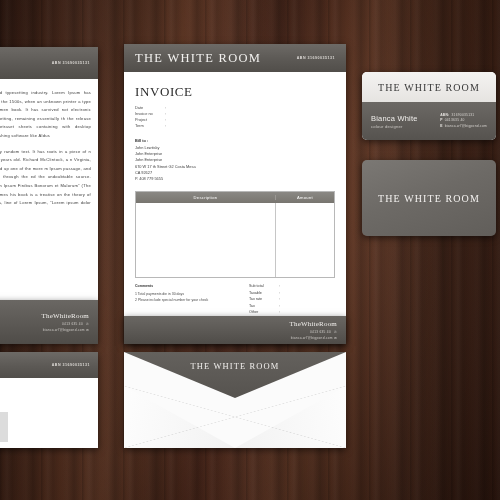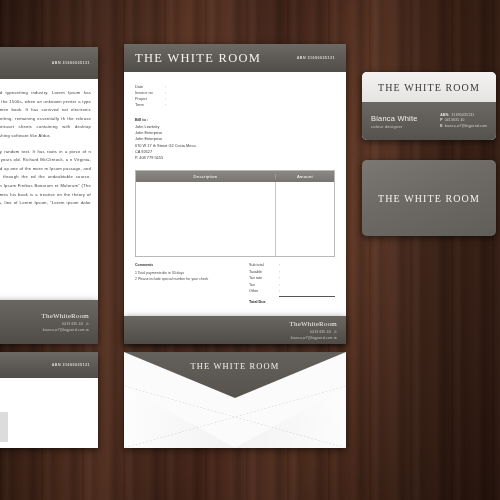--- a/index.html
+++ b/index.html
@@ -204,20 +204,21 @@
     </div>
     <div class="ph"></div>
   </div>
 
   <div class="piece" id="invoice">
     <div class="bar">
       <span class="logo serif">THE WHITE ROOM</span>
       <span class="abn">ABN  31690035131</span>
     </div>
     <div class="ibody">
+      <div class="inv-title serif">INVOICE</div>
 
       <div class="kv">
         <div class="row">
           <span class="k">Date</span>
           <span class="sep">:</span>
           <span></span>
         </div>
         <div class="row">
           <span class="k">Invoice no</span>
           <span class="sep">:</span>

